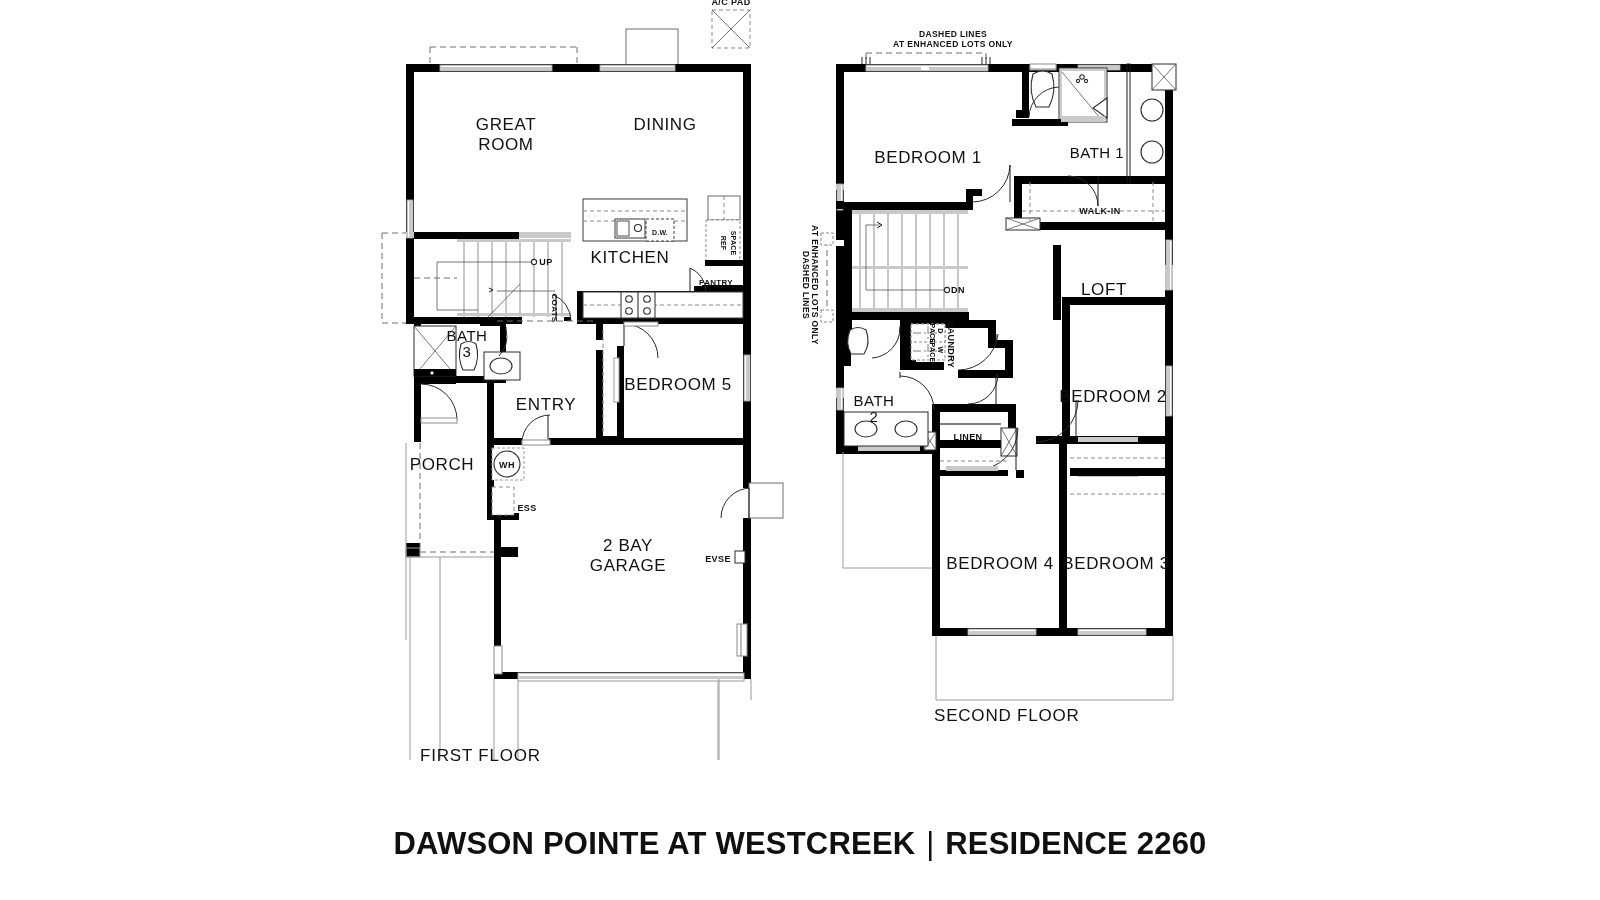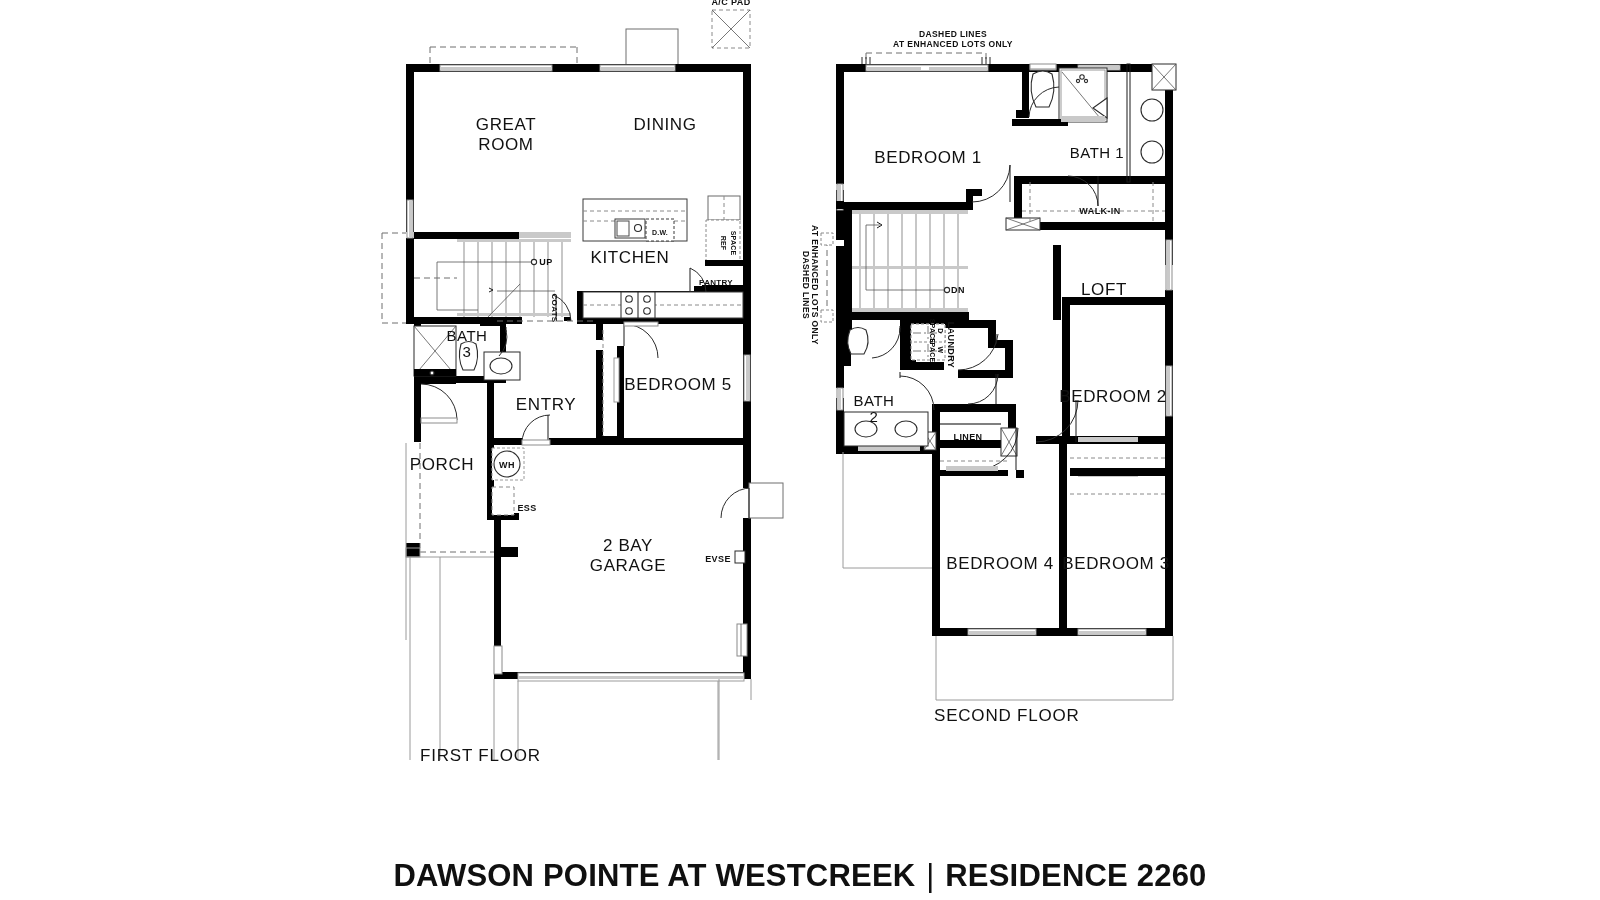--- a/index.html
+++ b/index.html
@@ -49,21 +49,20 @@
   #caption-second{left:934px;top:706px;}
 
   #title-bar{
     position:absolute;left:0;top:826px;width:1600px;
     text-align:center;
     font-size:31px;
     font-weight:bold;
     letter-spacing:0.2px;
     color:#101010;
     white-space:nowrap;
-    margin-top:32px;
   }
   #title-bar .sep{font-weight:normal;padding:0 2px;}
 </style>
 </head>
 <body>
 
 <div id="sheet">
 
   <svg class="plan-svg" id="first-floor-svg" width="800" height="760" viewBox="0 0 800 760">
 

